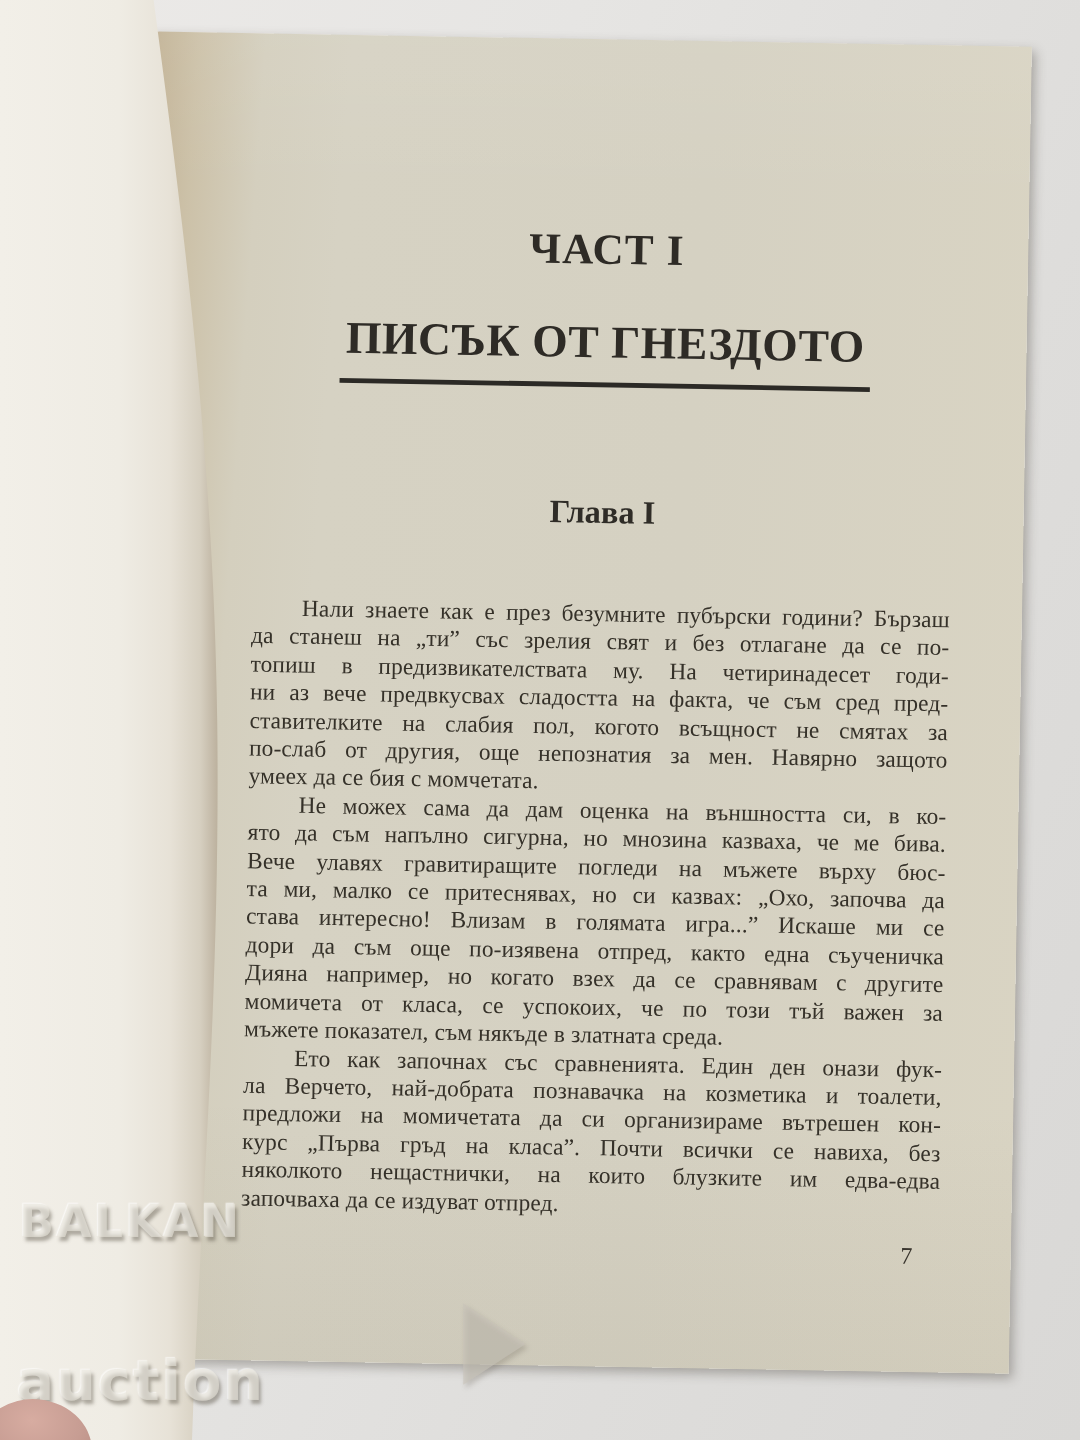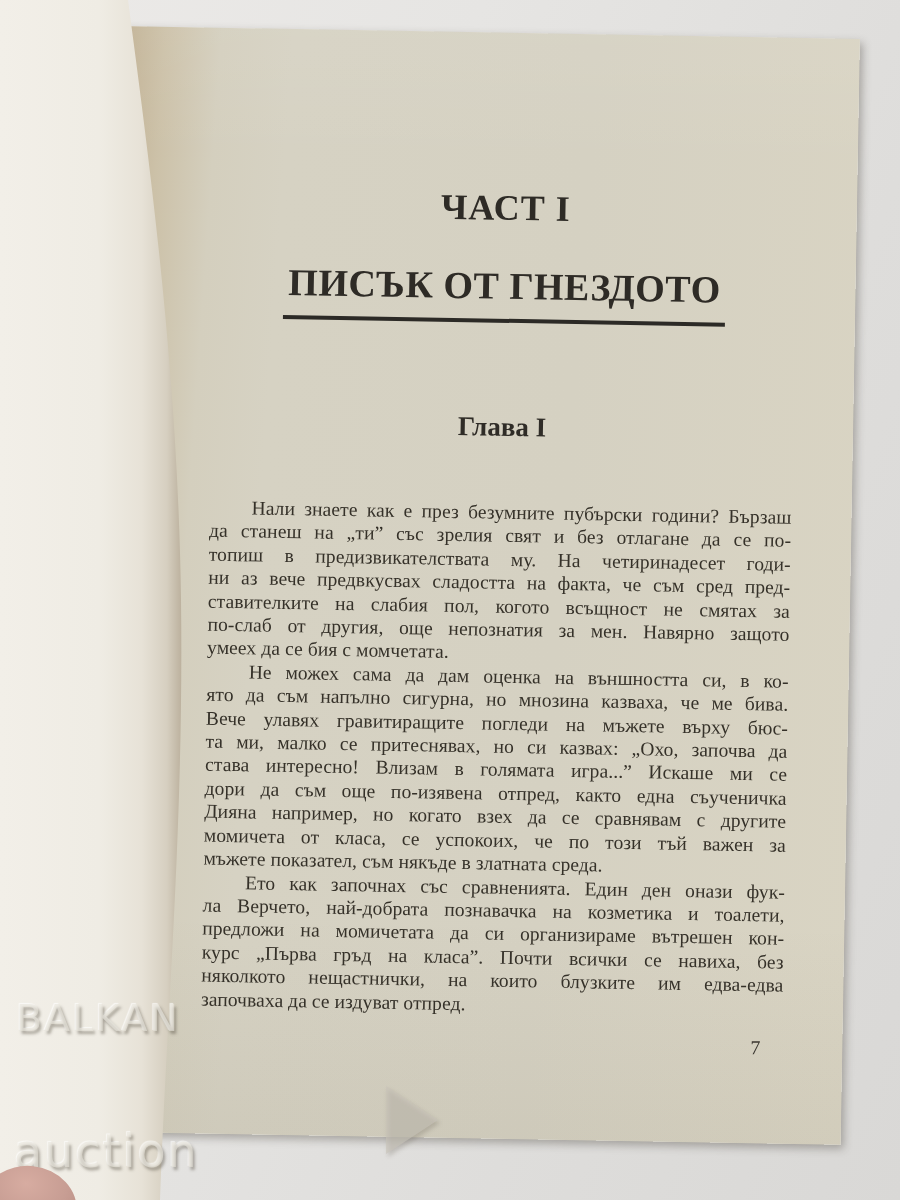--- a/index.html
+++ b/index.html
@@ -34,21 +34,21 @@
   .bl.first{text-indent:42px;}
 
   .page-number{position:absolute;top:999px;left:640px;width:30px;text-align:center;
     font-size:20px;color:#3a362f;}
 
   
   .left-pages{position:absolute;inset:0;pointer-events:none;}
 
   
   .watermark{position:absolute;inset:0;pointer-events:none;
-    font-family:"DejaVu Sans",sans-serif;font-weight:normal;color:rgba(233,229,219,.62);}
+    font-family:"DejaVu Sans",sans-serif;font-weight:bold;color:rgba(233,229,219,.62);}
   .wm1{position:absolute;left:16px;top:996px;font-size:38px;letter-spacing:2px;
     text-shadow:2px 3px 3px rgba(92,85,72,.45),-1px -1px 1px rgba(255,255,255,.65);}
   .wm2{position:absolute;left:2px;top:1008px;font-size:94px;letter-spacing:1px;
     text-shadow:3px 4px 5px rgba(92,85,72,.45),-1px -2px 2px rgba(255,255,255,.6);}
   .wm3{position:absolute;left:14px;top:1124px;font-size:46px;letter-spacing:2px;
     text-shadow:2px 3px 3px rgba(92,85,72,.45),-1px -1px 1px rgba(255,255,255,.6);}
   .wm-arrow{position:absolute;left:386px;top:1086px;width:0;height:0;
     border-left:52px solid rgba(200,195,185,.6);
     border-top:34px solid transparent;border-bottom:34px solid transparent;
     filter:drop-shadow(2px 3px 2px rgba(92,85,72,.4));}

